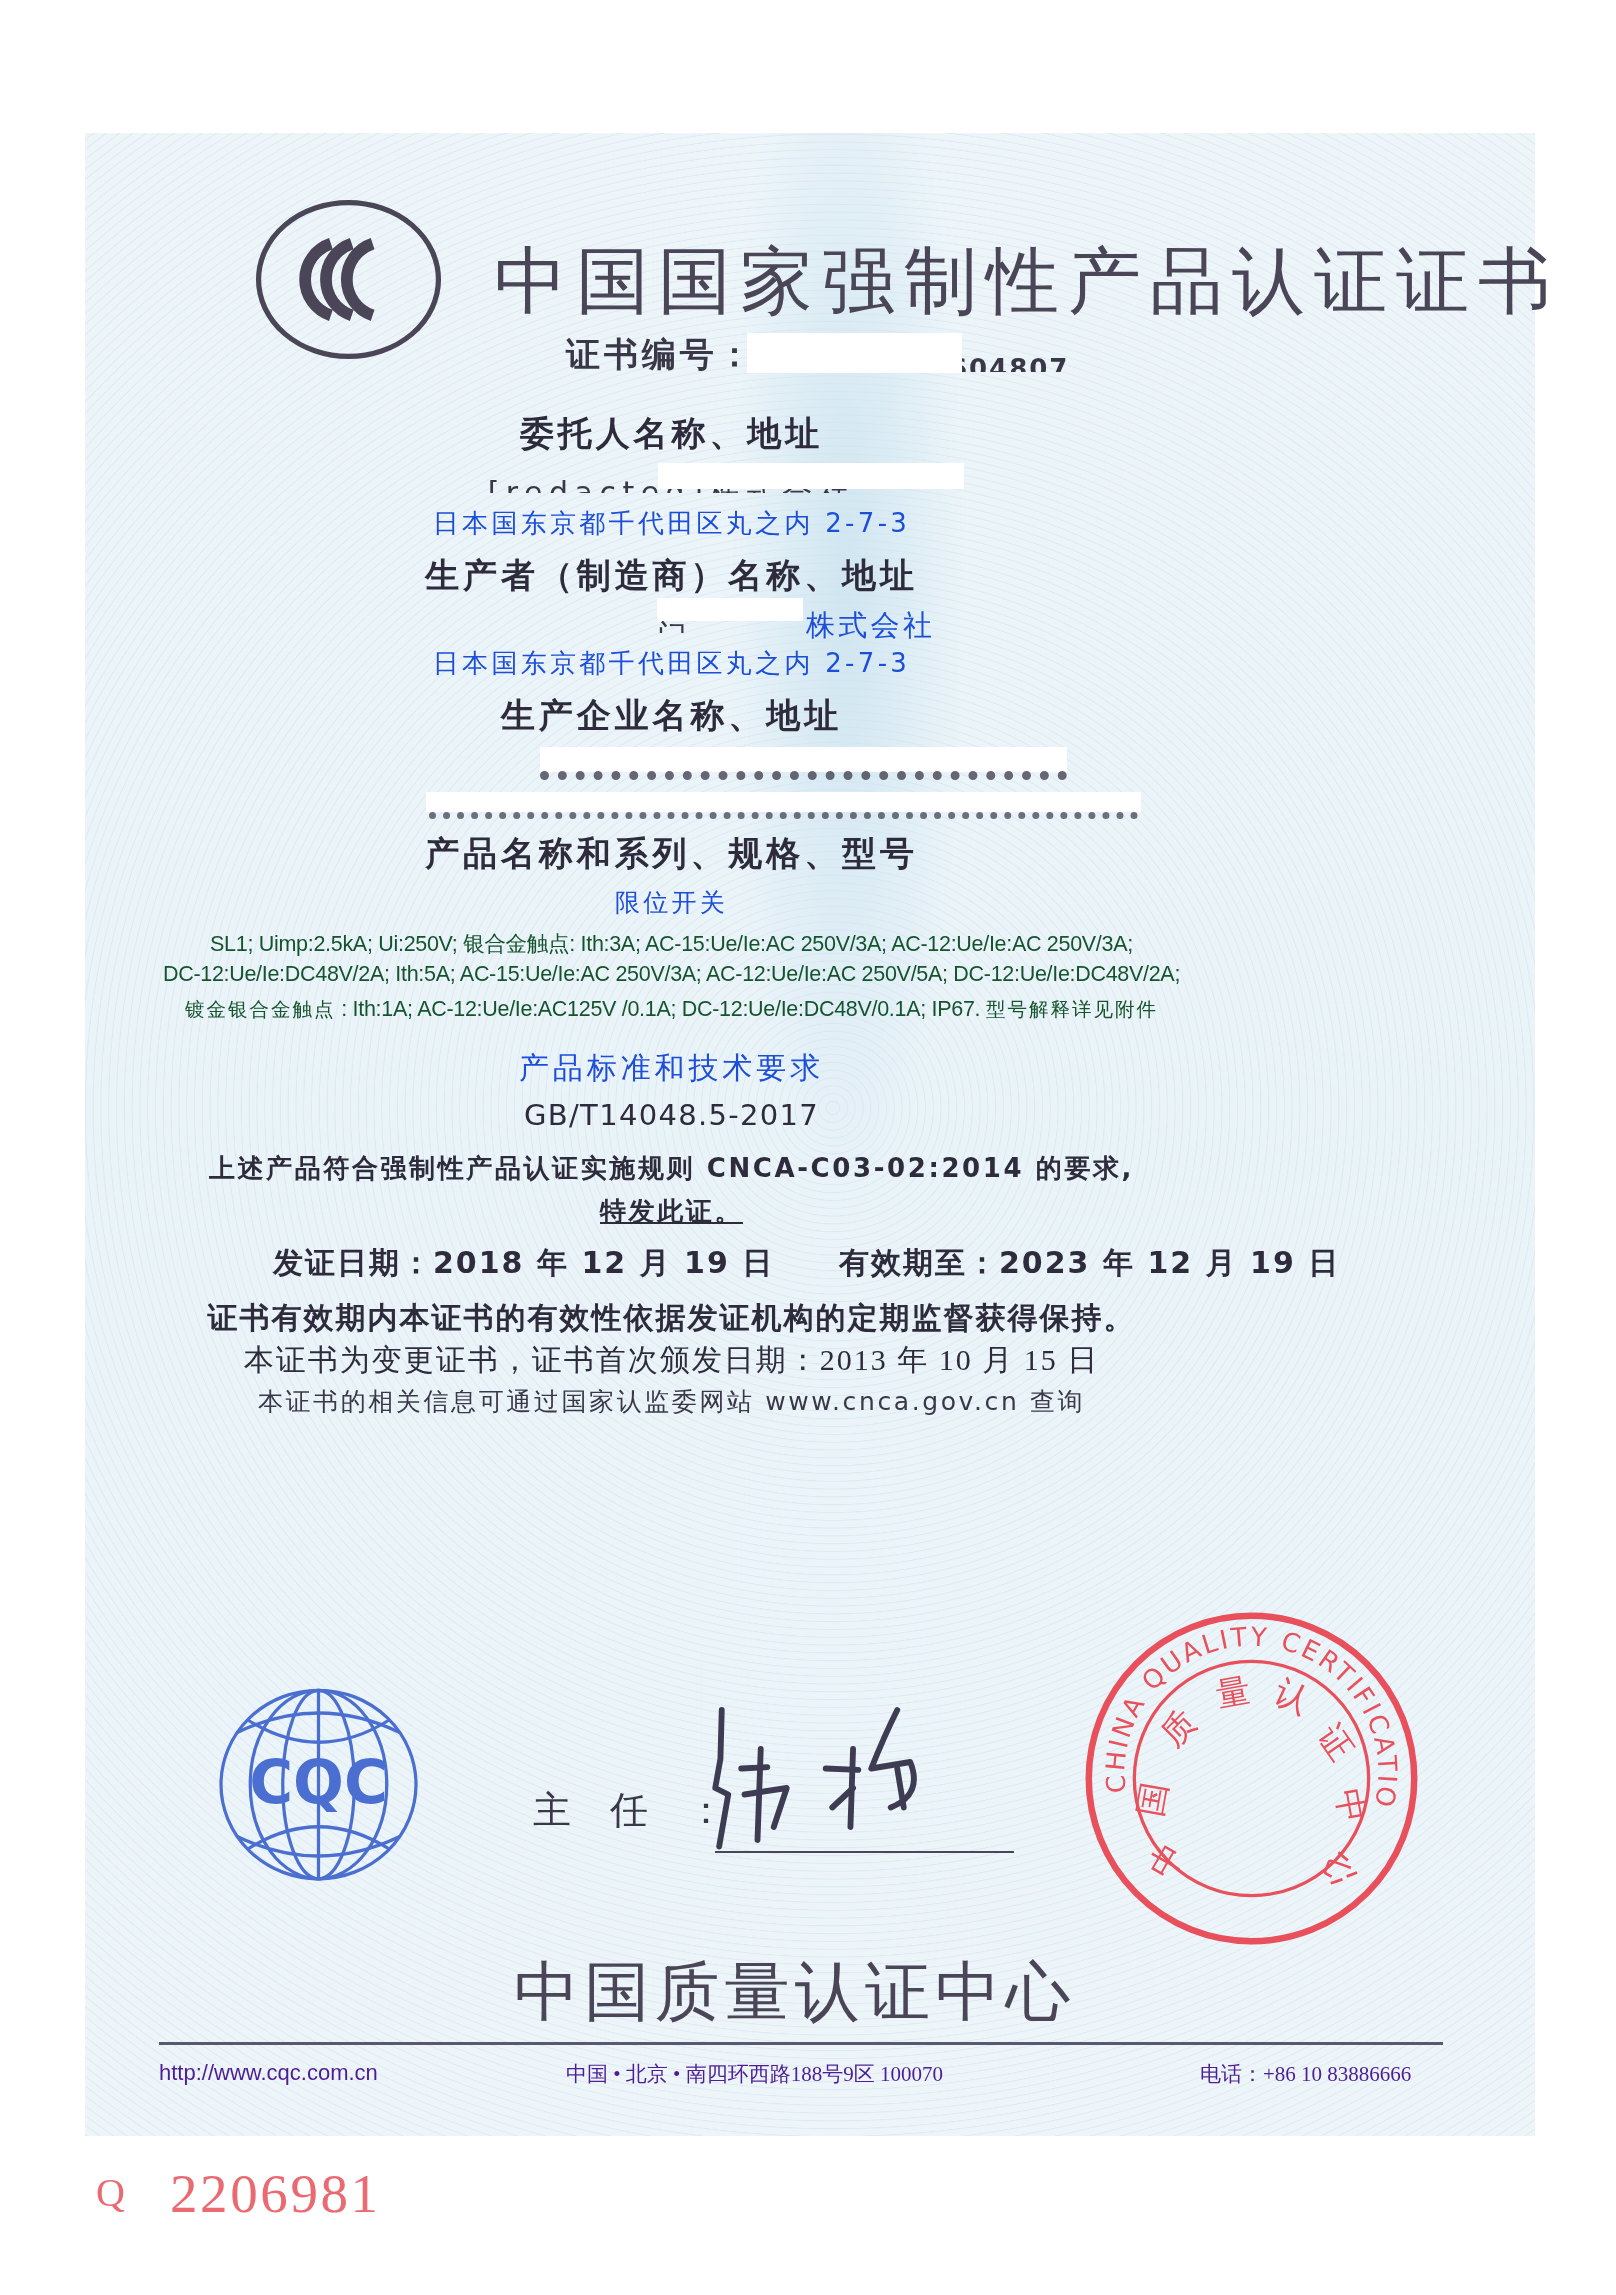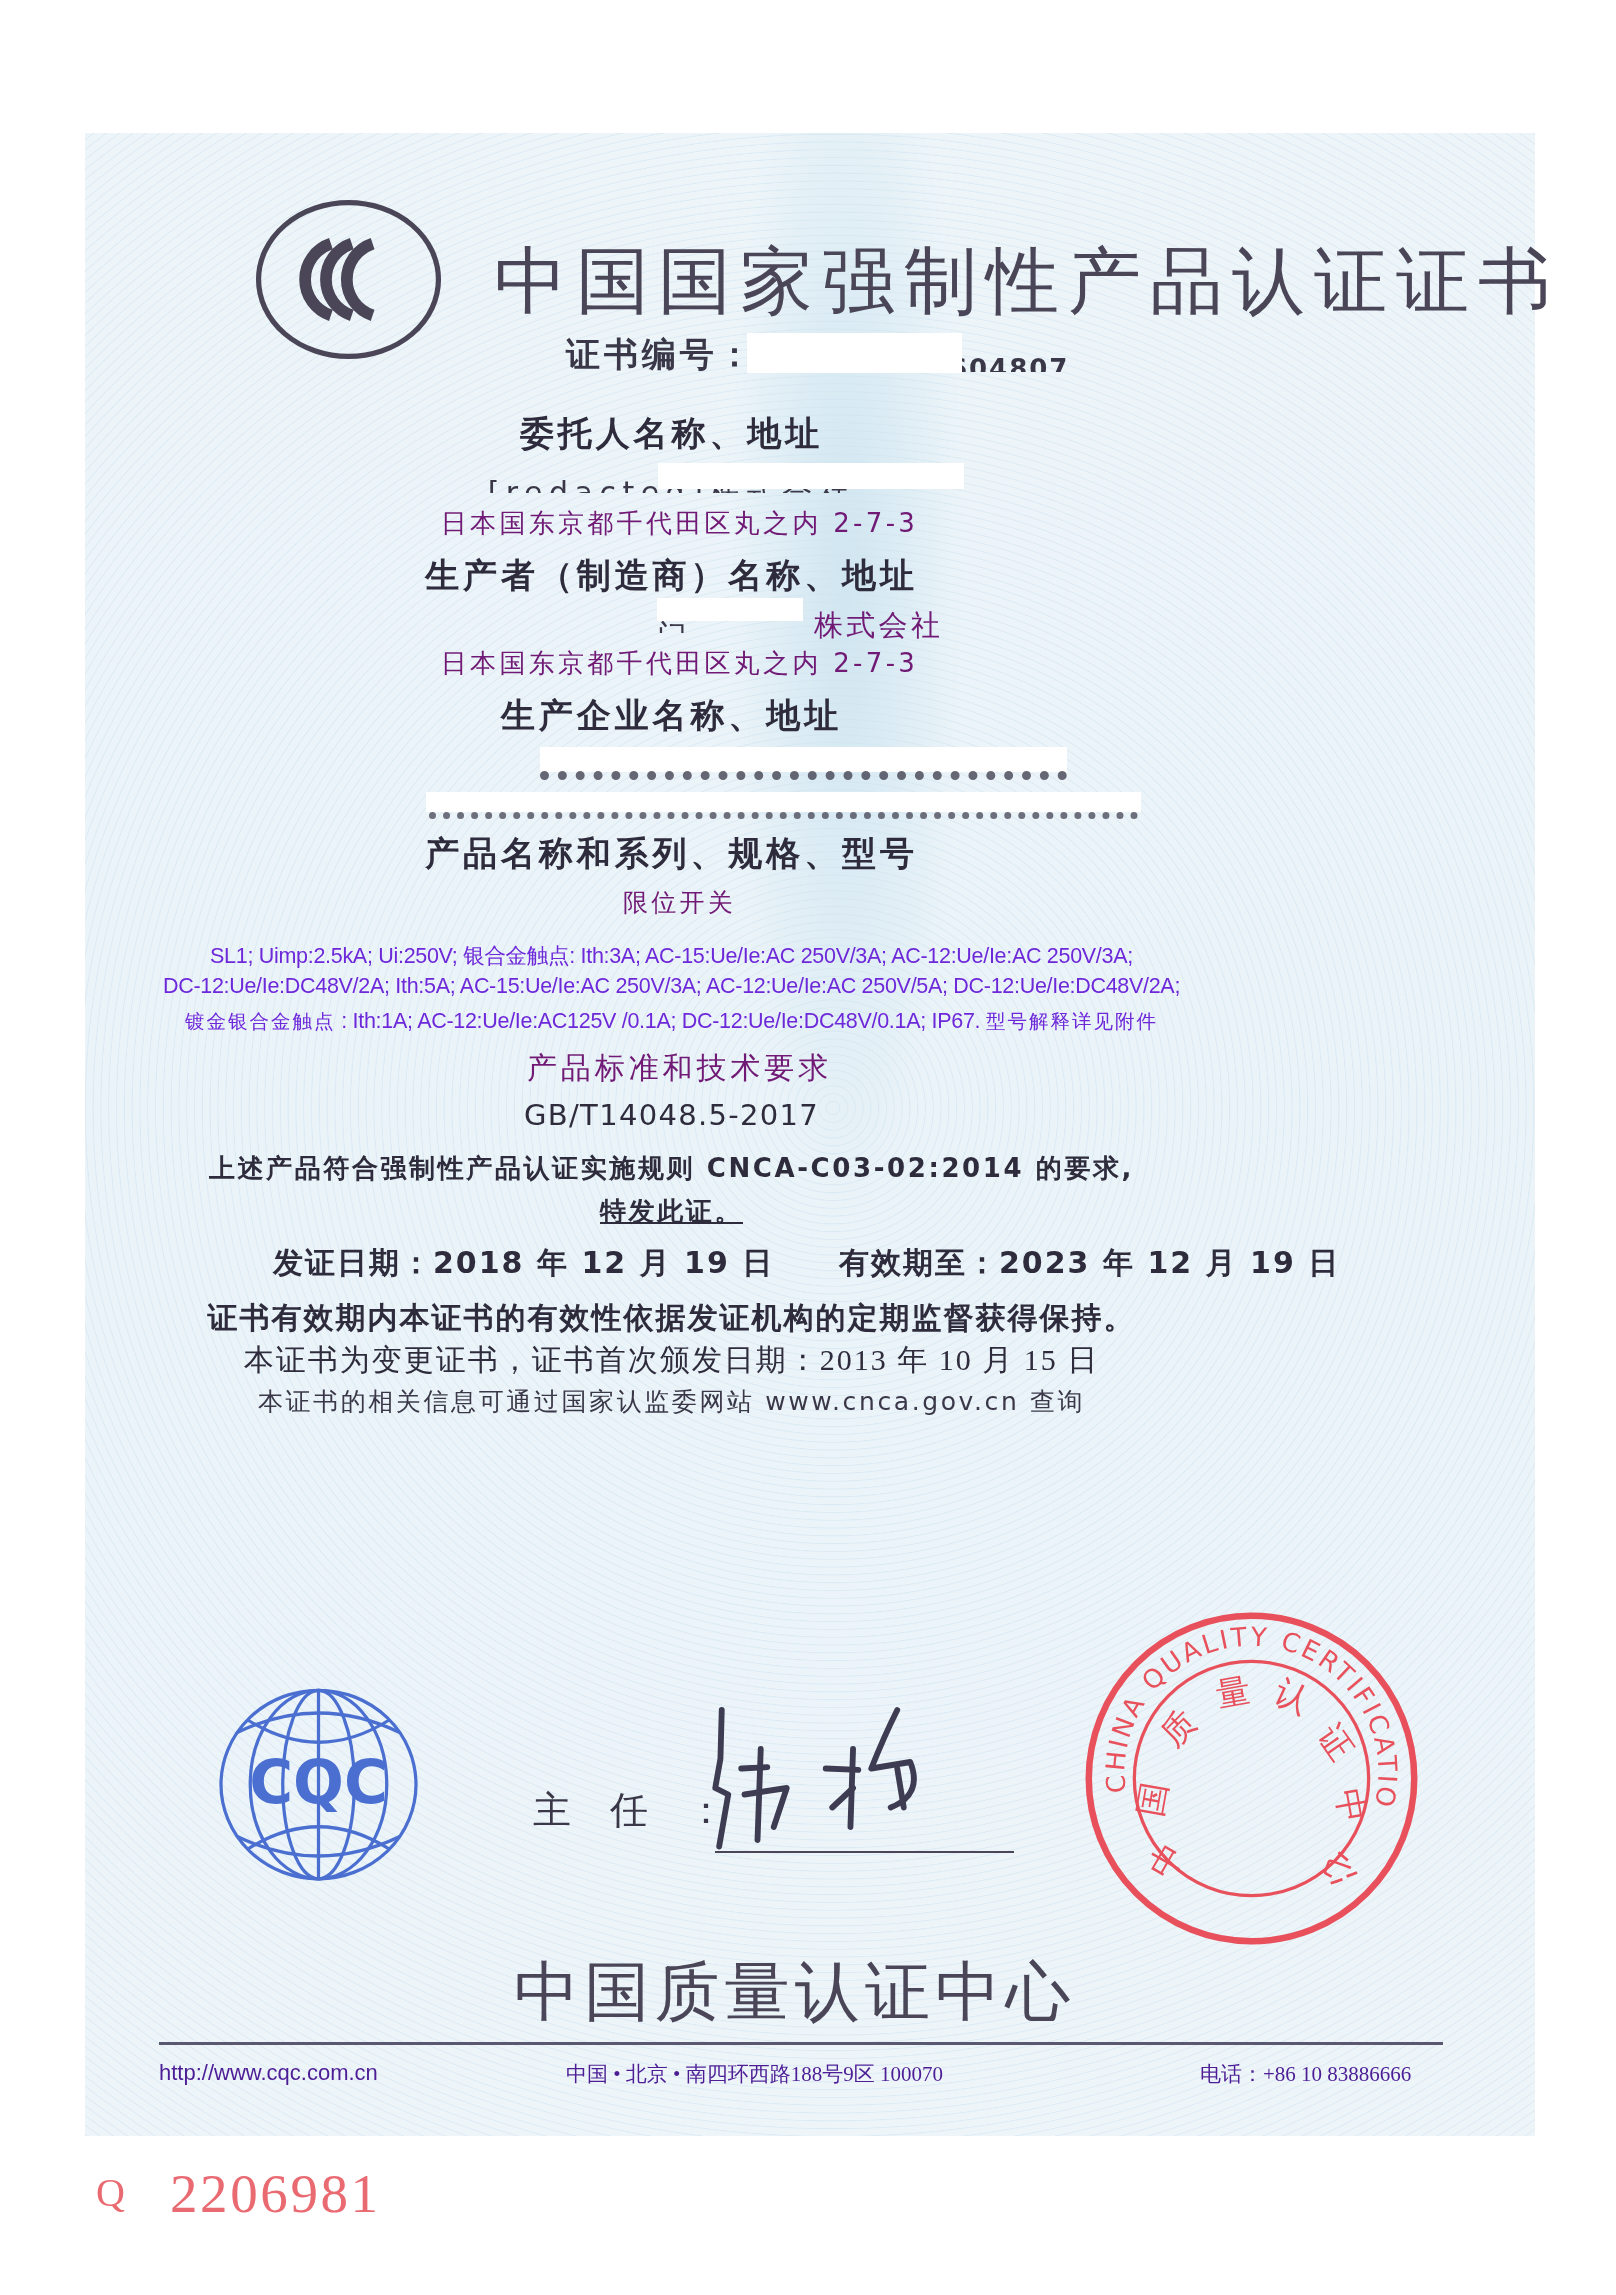--- a/index.html
+++ b/index.html
@@ -20,24 +20,24 @@
   .center { position:absolute; left:0; width:1343px; text-align:center; white-space:nowrap; }
   .title {
     left:494px; top:233px; font-size:73px; letter-spacing:9px; color:#4a4658;
     font-family:"DejaVu Sans", sans-serif; font-weight:normal; white-space:nowrap;
   }
   .ccc-logo { left:254px; top:198px; width:189px; height:163px; }
   .certno-label { left:566px; top:332px; font-size:34px; font-weight:bold; letter-spacing:3.9px; color:#3a3848; white-space:nowrap; }
   .certno-value { left:747px; top:333px; width:215px; height:40px; background:#ffffff; }
   .certno-digits { left:748px; top:354px; font-size:26px; color:#3a3848; letter-spacing:2px; font-weight:bold; overflow:hidden; height:18px; white-space:nowrap; }
   .heading { font-size:34px; font-weight:bold; letter-spacing:3.9px; color:#2e2c3c; }
-  .body-cn { font-size:26px; letter-spacing:3.3px; color:#701a75;padding-left:8px; }
+  .body-cn { font-size:26px; letter-spacing:3.3px; color:#1d4ed8; }
   .mask { position:absolute; background:#ffffff; }
   .ghost { font-size:30px; letter-spacing:6.5px; color:#3a3848; overflow:hidden; }
-  .spec { font-family:"Liberation Sans", sans-serif; font-size:21.5px; color:#6d28d9; letter-spacing:-0.3px;margin-top:12px; }
+  .spec { font-family:"Liberation Sans", sans-serif; font-size:21.5px; color:#14532d; letter-spacing:-0.3px; }
   .spec-cn { font-family:"DejaVu Sans", sans-serif; font-size:19.5px; letter-spacing:2px; }
   .std { font-family:"DejaVu Sans", sans-serif; font-size:29px; letter-spacing:1.3px; }
   .statement { font-size:26px; font-weight:bold; letter-spacing:2.6px; }
   .date-line { font-size:30px; font-weight:bold; letter-spacing:2px; }
   .small-cn { font-size:25px; letter-spacing:2.6px; color:#3a3848; }
   .cqc-logo { left:185px; top:1687px; width:267px; height:195px; }
   .director-label { left:533px; top:1785px; font-size:38px; color:#3a3848; letter-spacing:39px; white-space:nowrap; }
   .signature { left:702px; top:1697px; width:293px; height:169px; }
   .sign-line { left:715px; top:1851px; width:299px; height:2px; background:#4a4658; }
   .seal { left:1079px; top:1606px; width:345px; height:345px; }

